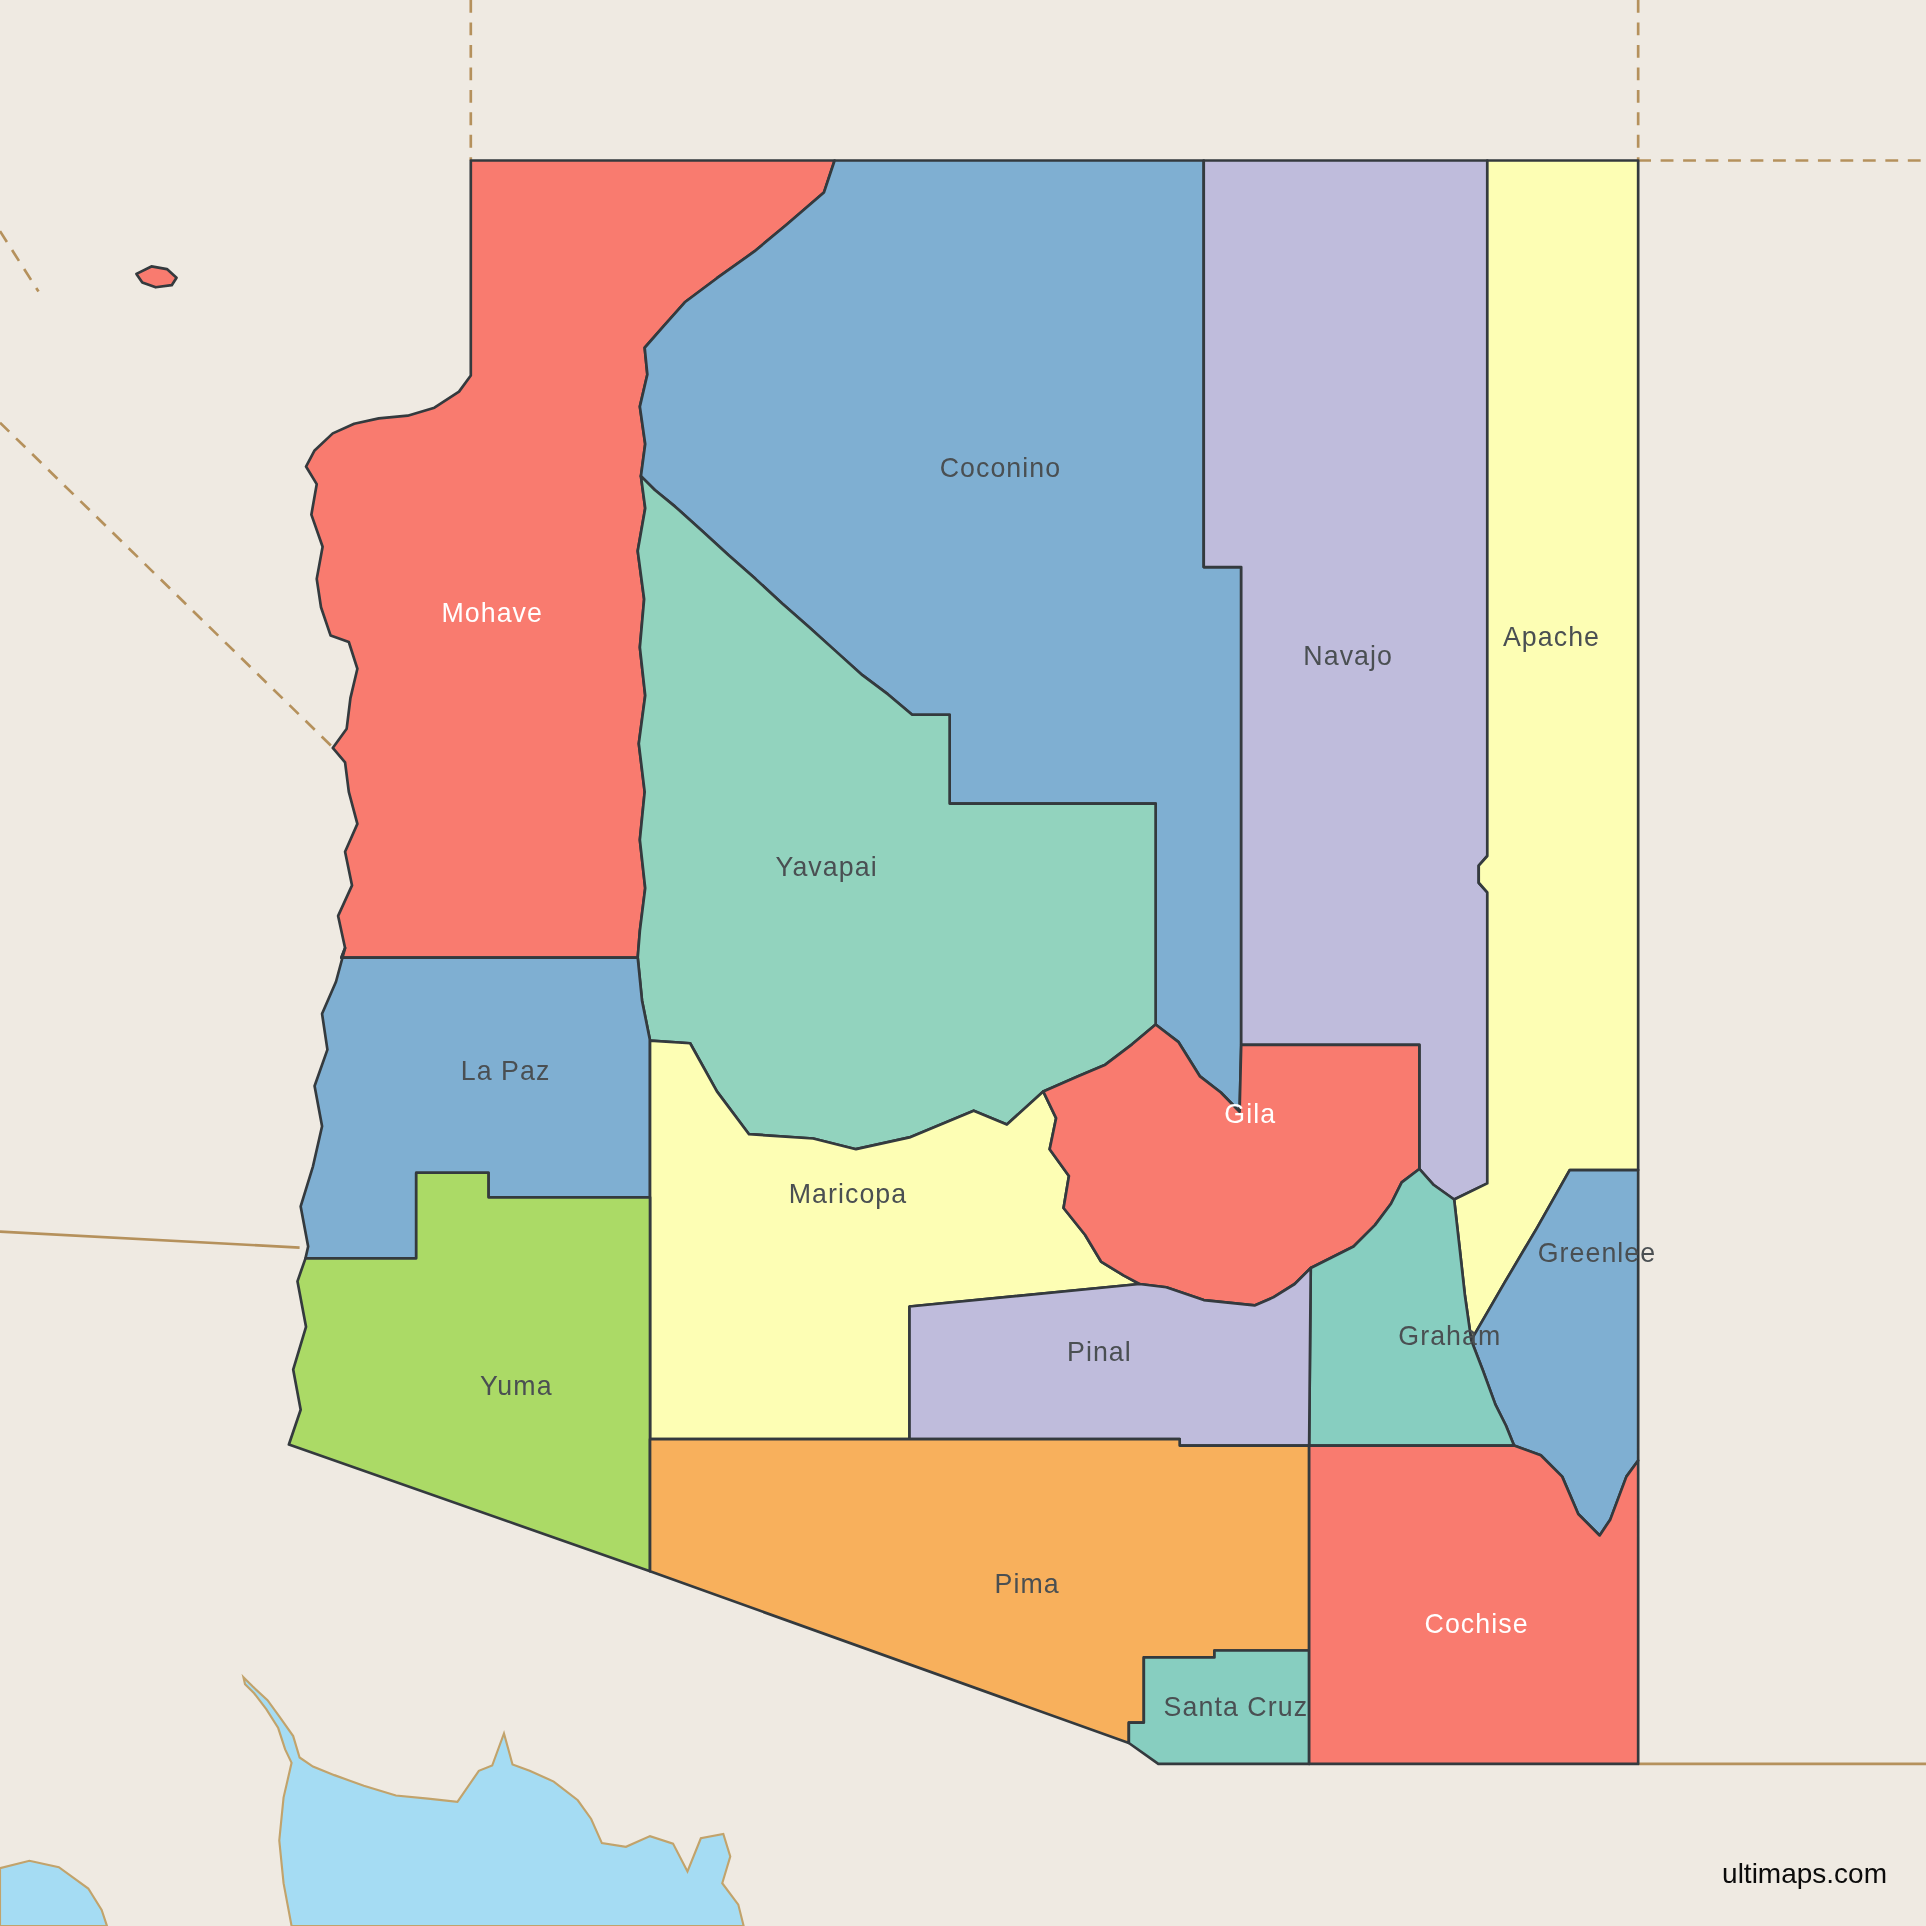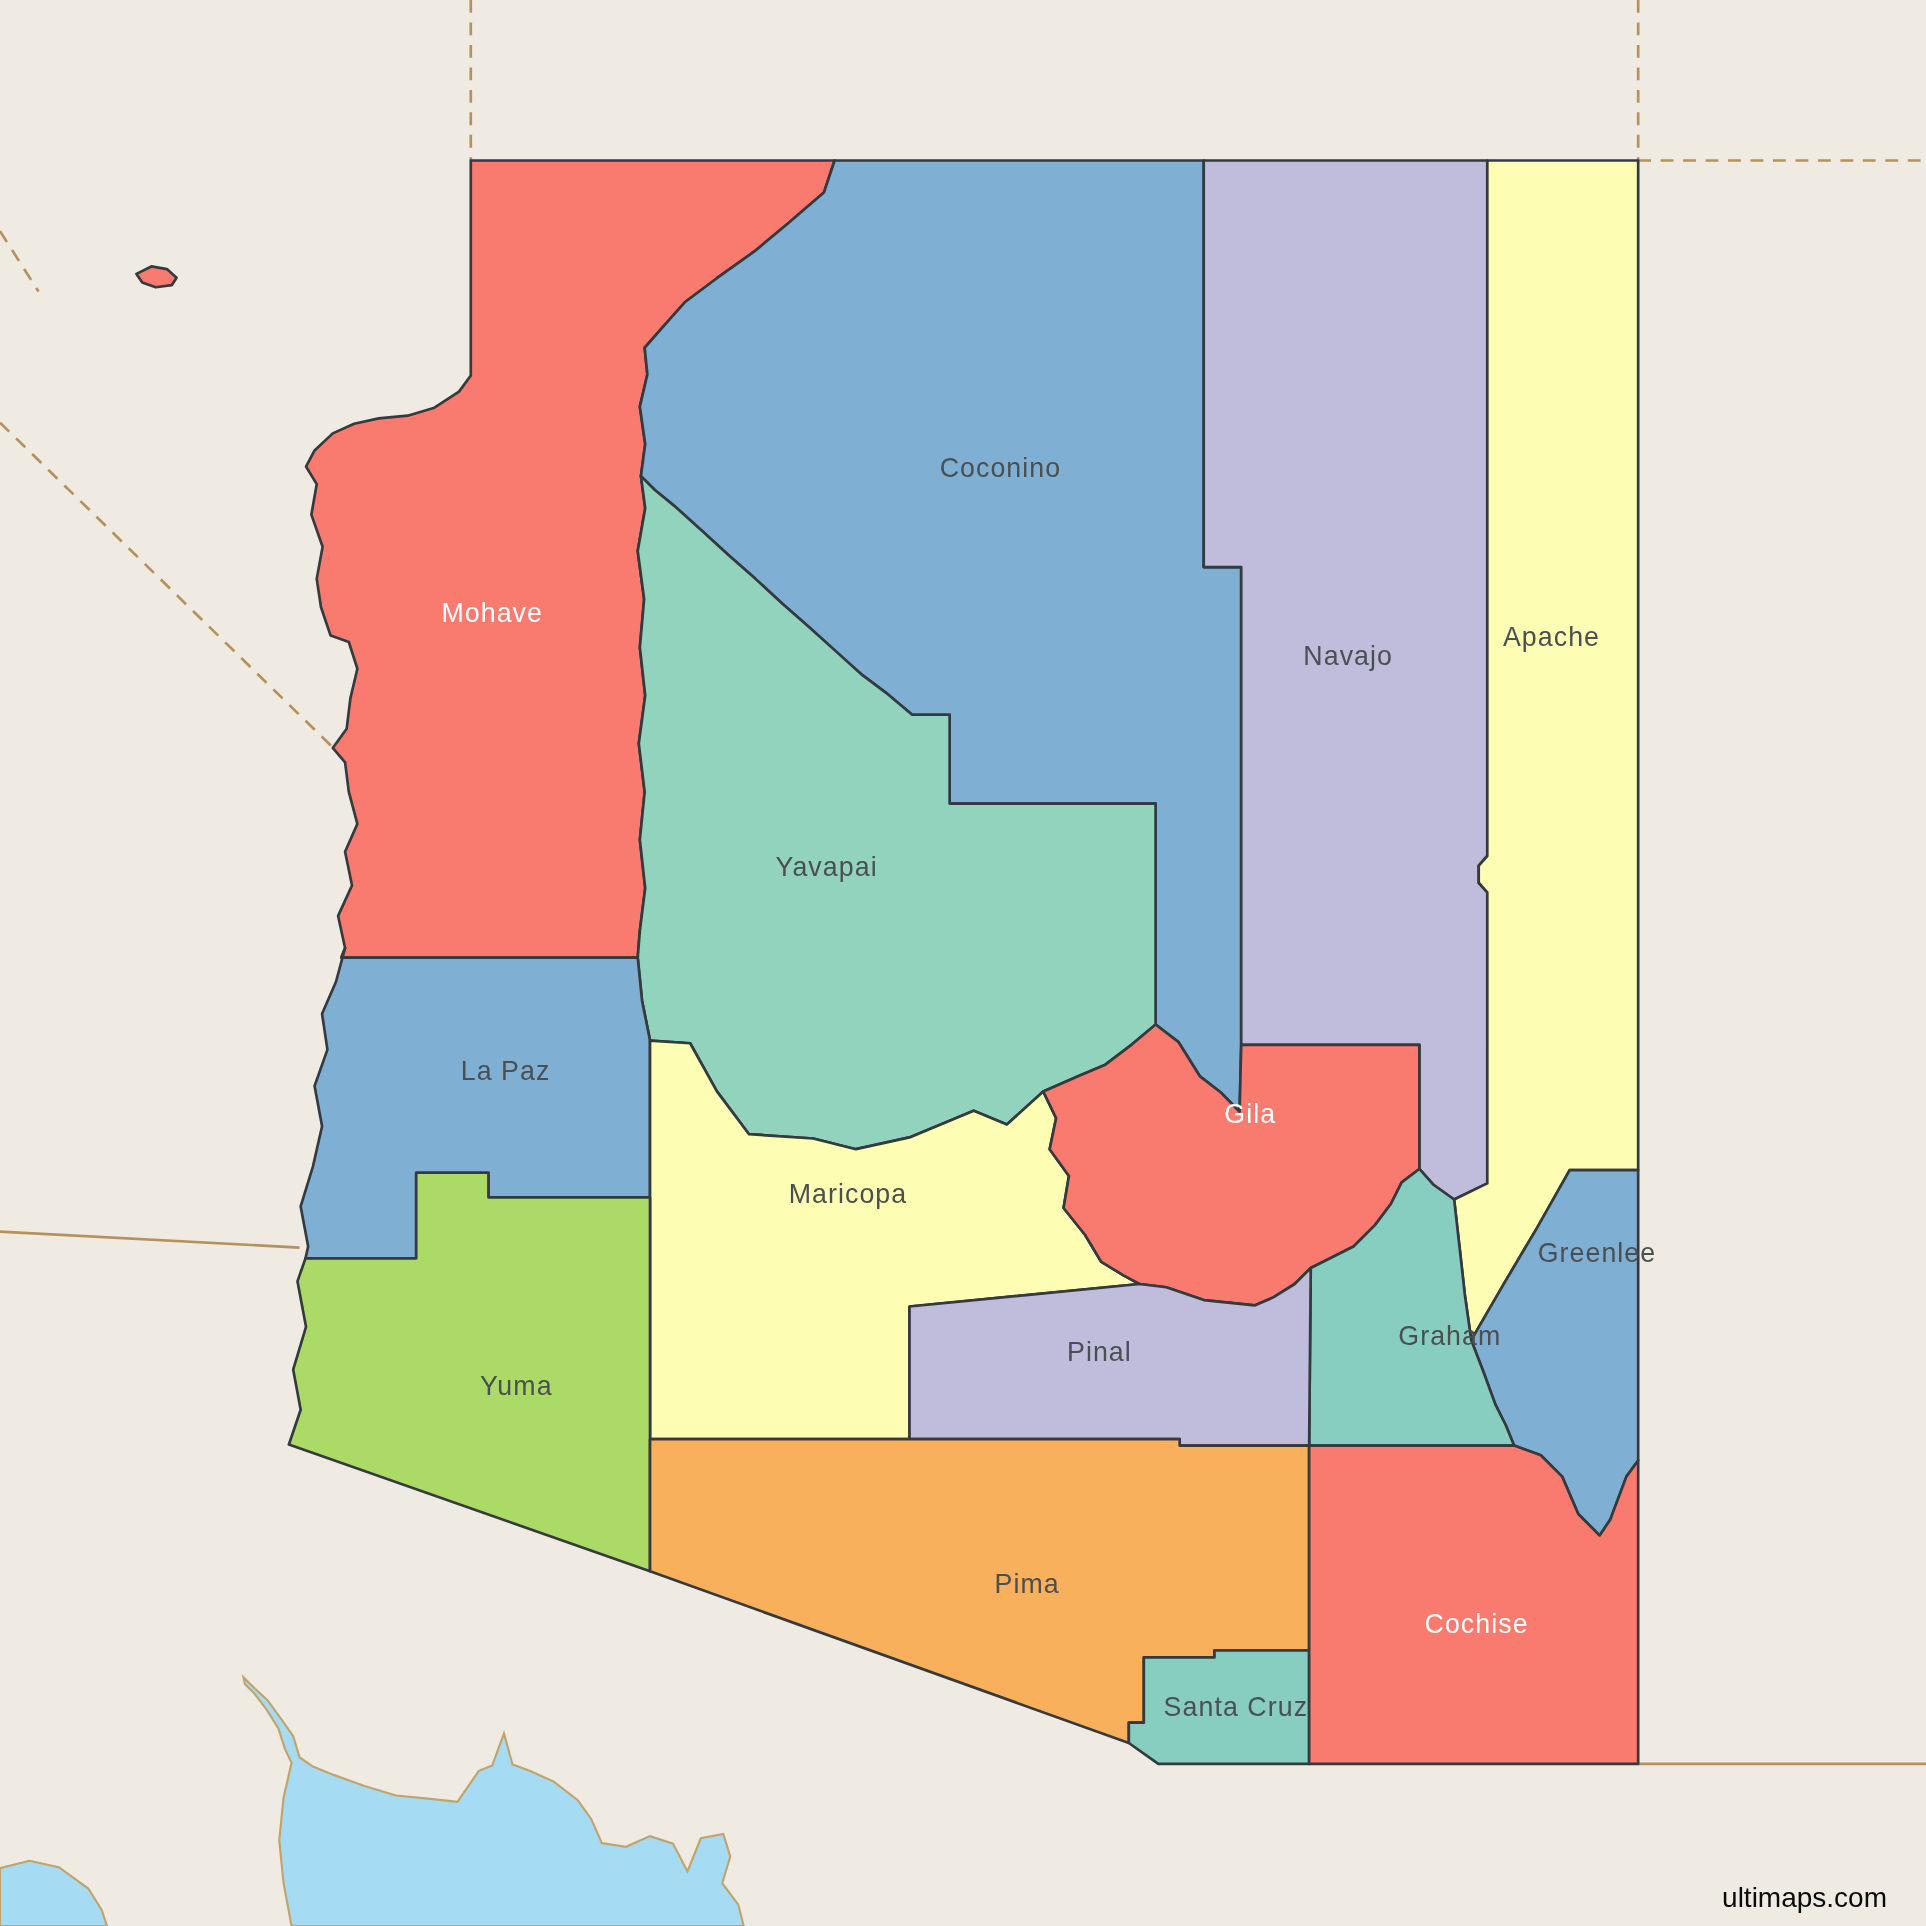--- a/index.html
+++ b/index.html
@@ -12,21 +12,21 @@
   .map-wrap{position:relative;width:1926px;height:1926px;}
   svg{position:absolute;left:0;top:0;}
   .county-path{stroke-linejoin:round;stroke-linecap:round;}
   .county-label{
     font-family:"Liberation Sans","DejaVu Sans",sans-serif;
     font-size:50px;letter-spacing:2px;
     text-anchor:middle;dominant-baseline:middle;
     pointer-events:none;
   }
   .watermark{
-    position:absolute;right:39px;bottom:12px;
+    position:absolute;right:39px;bottom:36px;
     font-size:28px;color:#0b0b0b;
     font-family:"Liberation Sans","DejaVu Sans",sans-serif;
   }
 </style>
 </head>
 <body>
 
 <div class="map-wrap">
   <svg width="1926" height="1926" viewBox="0 0 3600 3600" xmlns="http://www.w3.org/2000/svg">
     <g>

